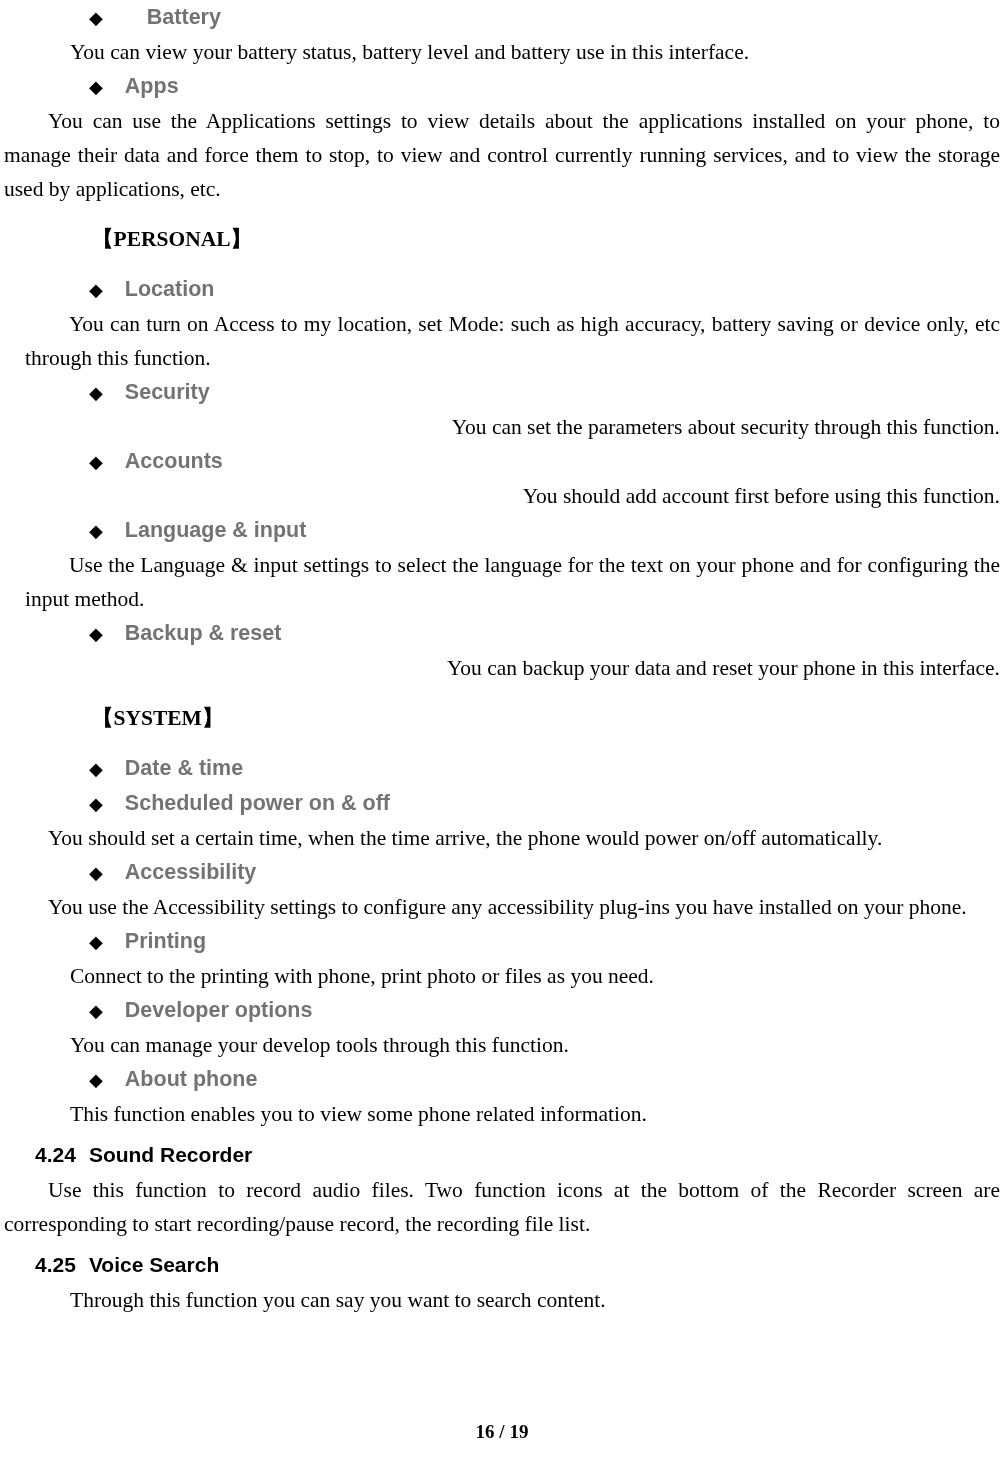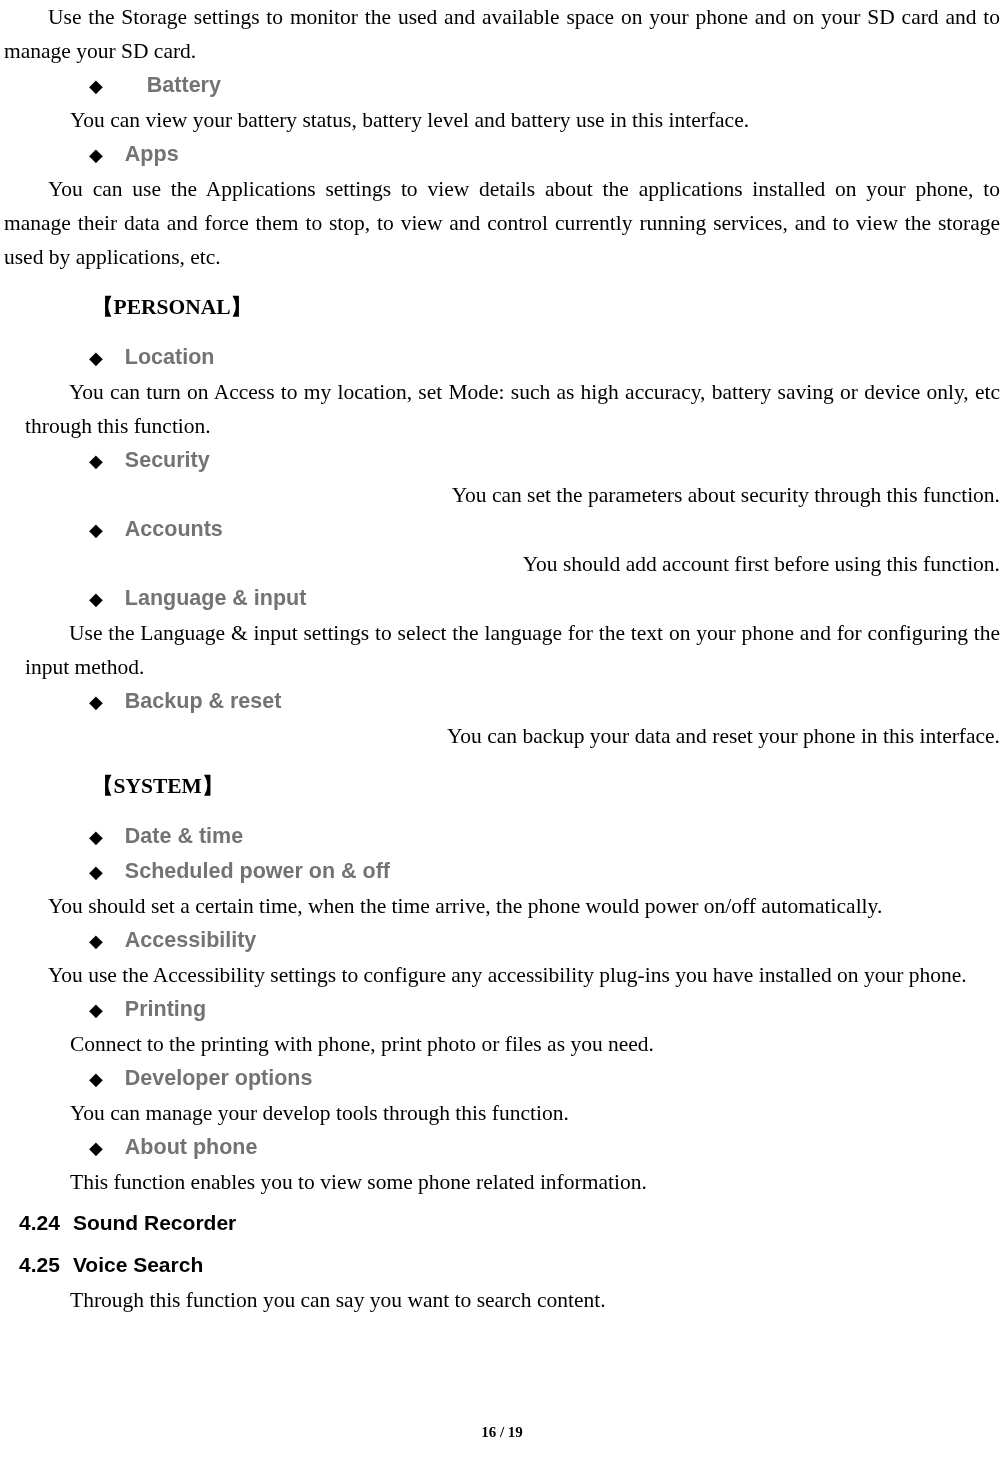--- a/index.html
+++ b/index.html
@@ -95,46 +95,45 @@
   .sec-head {
     margin: 0;
     padding-left: 15px;
     font-family: "Liberation Sans", "DejaVu Sans", sans-serif;
     font-weight: bold;
     font-size: 21px;
     line-height: 36px;
     white-space: nowrap;
     color: #000;
   }
-  .sec-head .num { margin-right: 13px; }
+  .sec-head .num { margin-right: 13px; margin-left: 16px; }
 
   
   .gap-sm { height: 6px; }
 
   
   .footer {
     position: absolute;
     left: 0;
     top: 1420px;
     width: 1004px;
     text-align: center;
     font-family: "Liberation Serif", "DejaVu Serif", serif;
     font-weight: bold;
-    font-size: 15px;
+    font-size: 19px;
     line-height: 24px;
     color: #000;
   }
 </style>
 </head>
 <body>
 
 <div class="page">
   <div class="content">
 
-    <p class="para ind">Use the Storage settings to monitor the used and available space on your phone and on your SD card and to manage your SD card.</p>
 
     <div class="bullet-line b-wide"><span class="dia">◆</span><span class="gap"></span><span class="btxt">Battery</span></div>
     <p class="para ml-md">You can view your battery status, battery level and battery use in this interface.</p>
 
     <div class="bullet-line b-std"><span class="dia">◆</span><span class="gap"></span><span class="btxt">Apps</span></div>
     <p class="para ind">You can use the Applications settings to view details about the applications installed on your phone, to manage their data and force them to stop, to view and control currently running services, and to view the storage used by applications, etc.</p>
 
     <div class="group-head"><span>【</span><span>PERSONAL</span><span>】</span></div>
 
     <div class="bullet-line b-std"><span class="dia">◆</span><span class="gap"></span><span class="btxt">Location</span></div>
@@ -167,20 +166,21 @@
 
     <div class="bullet-line b-std"><span class="dia">◆</span><span class="gap"></span><span class="btxt">Developer options</span></div>
     <p class="para ml-md">You can manage your develop tools through this function.</p>
 
     <div class="bullet-line b-std"><span class="dia">◆</span><span class="gap"></span><span class="btxt">About phone</span></div>
     <p class="para ml-md">This function enables you to view some phone related information.</p>
 
     <div class="gap-sm"></div>
 
     <div class="sec-head"><span class="num">4.24</span><span>Sound Recorder</span></div>
+    <p class="para ind">Use this function to record audio files. Two function icons at the bottom of the Recorder screen are corresponding to start recording/pause record, the recording file list.</p>
 
     <div class="gap-sm"></div>
 
     <div class="sec-head"><span class="num">4.25</span><span>Voice Search</span></div>
     <p class="para ml-md">Through this function you can say you want to search content.</p>
 
   </div>
 
   <div class="footer">16 / 19</div>
 </div>

